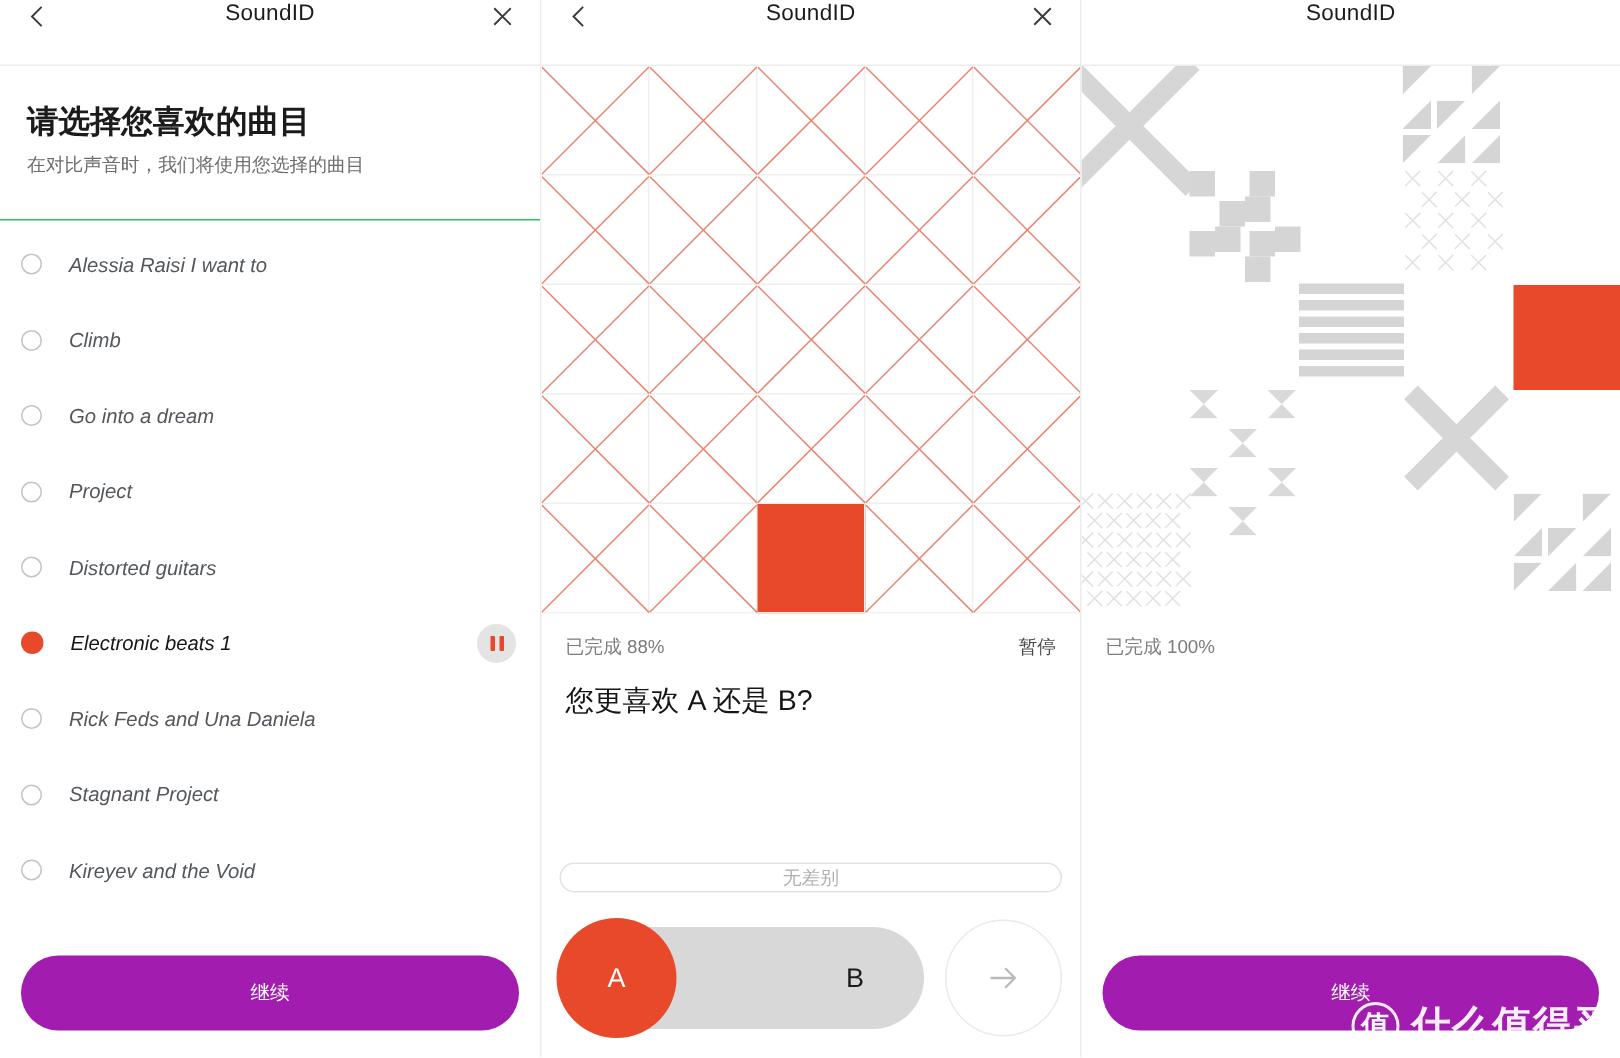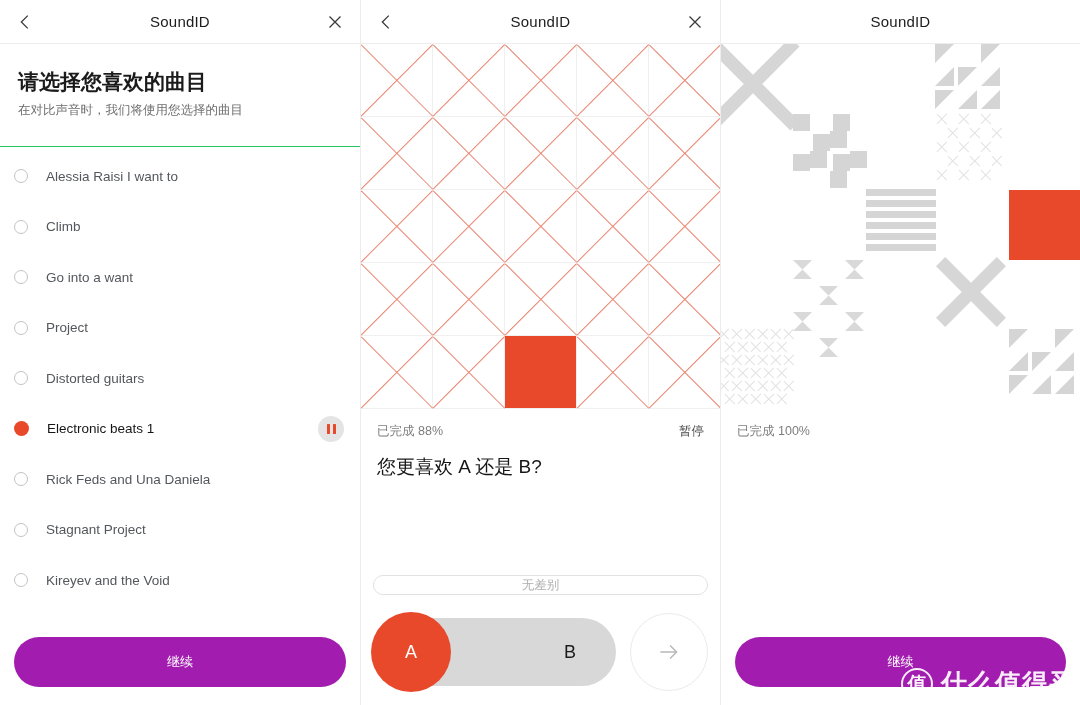--- a/index.html
+++ b/index.html
@@ -8,21 +8,21 @@
     background: #ffffff;
     font-family: "Liberation Sans", "DejaVu Sans", sans-serif;
     overflow: hidden;
   }
   .screens { display: flex; width: 1080px; height: 705px; }
   .panel { width: 360px; height: 705px; position: relative; background: #fff; overflow: hidden; }
   .panel + .panel { border-left: 1px solid #ececec; }
 
   
   .appbar {
-    height: 44px; display: flex; align-items: center;
+    height: 44px; display: flex; align-items: flex-start;
     padding: 0 14px; position: relative; background: #fff;
     border-bottom: 1px solid #ededed;
   }
   .appbar-title {
     position: absolute; left: 0; right: 0; text-align: center;
     font-size: 15px; color: #1c1c1c; letter-spacing: .2px;
     pointer-events: none;
   }
   .nav-icon { width: 22px; height: 22px; display: block; color: #3a3a3a; cursor: pointer; }
   .nav-icon svg { display: block; width: 22px; height: 22px; }
@@ -36,21 +36,21 @@
   .tracklist { padding: 4px 0 0 0; }
   .track {
     display: flex; align-items: center; height: 50.5px;
     padding: 0 16px 0 14px; cursor: pointer;
   }
   .radio {
     width: 14px; height: 14px; border-radius: 50%;
     border: 1.3px solid #c3c3c3; flex: 0 0 auto; background: #fff;
   }
   .track.selected .radio { border: none; background: #E8492A; width: 15px; height: 15px; }
-  .track-label { margin-left: 18px; font-size: 13.5px; color: #53575c; }
+  .track-label { margin-left: 18px; font-size: 13.5px; color: #53575c; font-style: italic; }
   .track.selected .track-label { color: #161616; }
   .track .grow { flex: 1; }
   .pause-btn {
     width: 26px; height: 26px; border-radius: 50%; background: #e4e4e4;
     display: flex; align-items: center; justify-content: center; gap: 3px;
     cursor: pointer; flex: 0 0 auto;
   }
   .pause-btn i { display: block; width: 3px; height: 10px; background: #E8492A; border-radius: .5px; }
 
   .bottom-cta { position: absolute; left: 0; right: 0; bottom: 0; padding: 0 14px 18px 14px; }
@@ -178,21 +178,21 @@
       <div class="track">
         <span class="radio"></span>
         <span class="track-label">Alessia Raisi I want to</span>
       </div>
       <div class="track">
         <span class="radio"></span>
         <span class="track-label">Climb</span>
       </div>
       <div class="track">
         <span class="radio"></span>
-        <span class="track-label">Go into a want</span>
+        <span class="track-label">Go into a dream</span>
       </div>
       <div class="track">
         <span class="radio"></span>
         <span class="track-label">Project</span>
       </div>
       <div class="track">
         <span class="radio"></span>
         <span class="track-label">Distorted guitars</span>
       </div>
       <div class="track selected">

